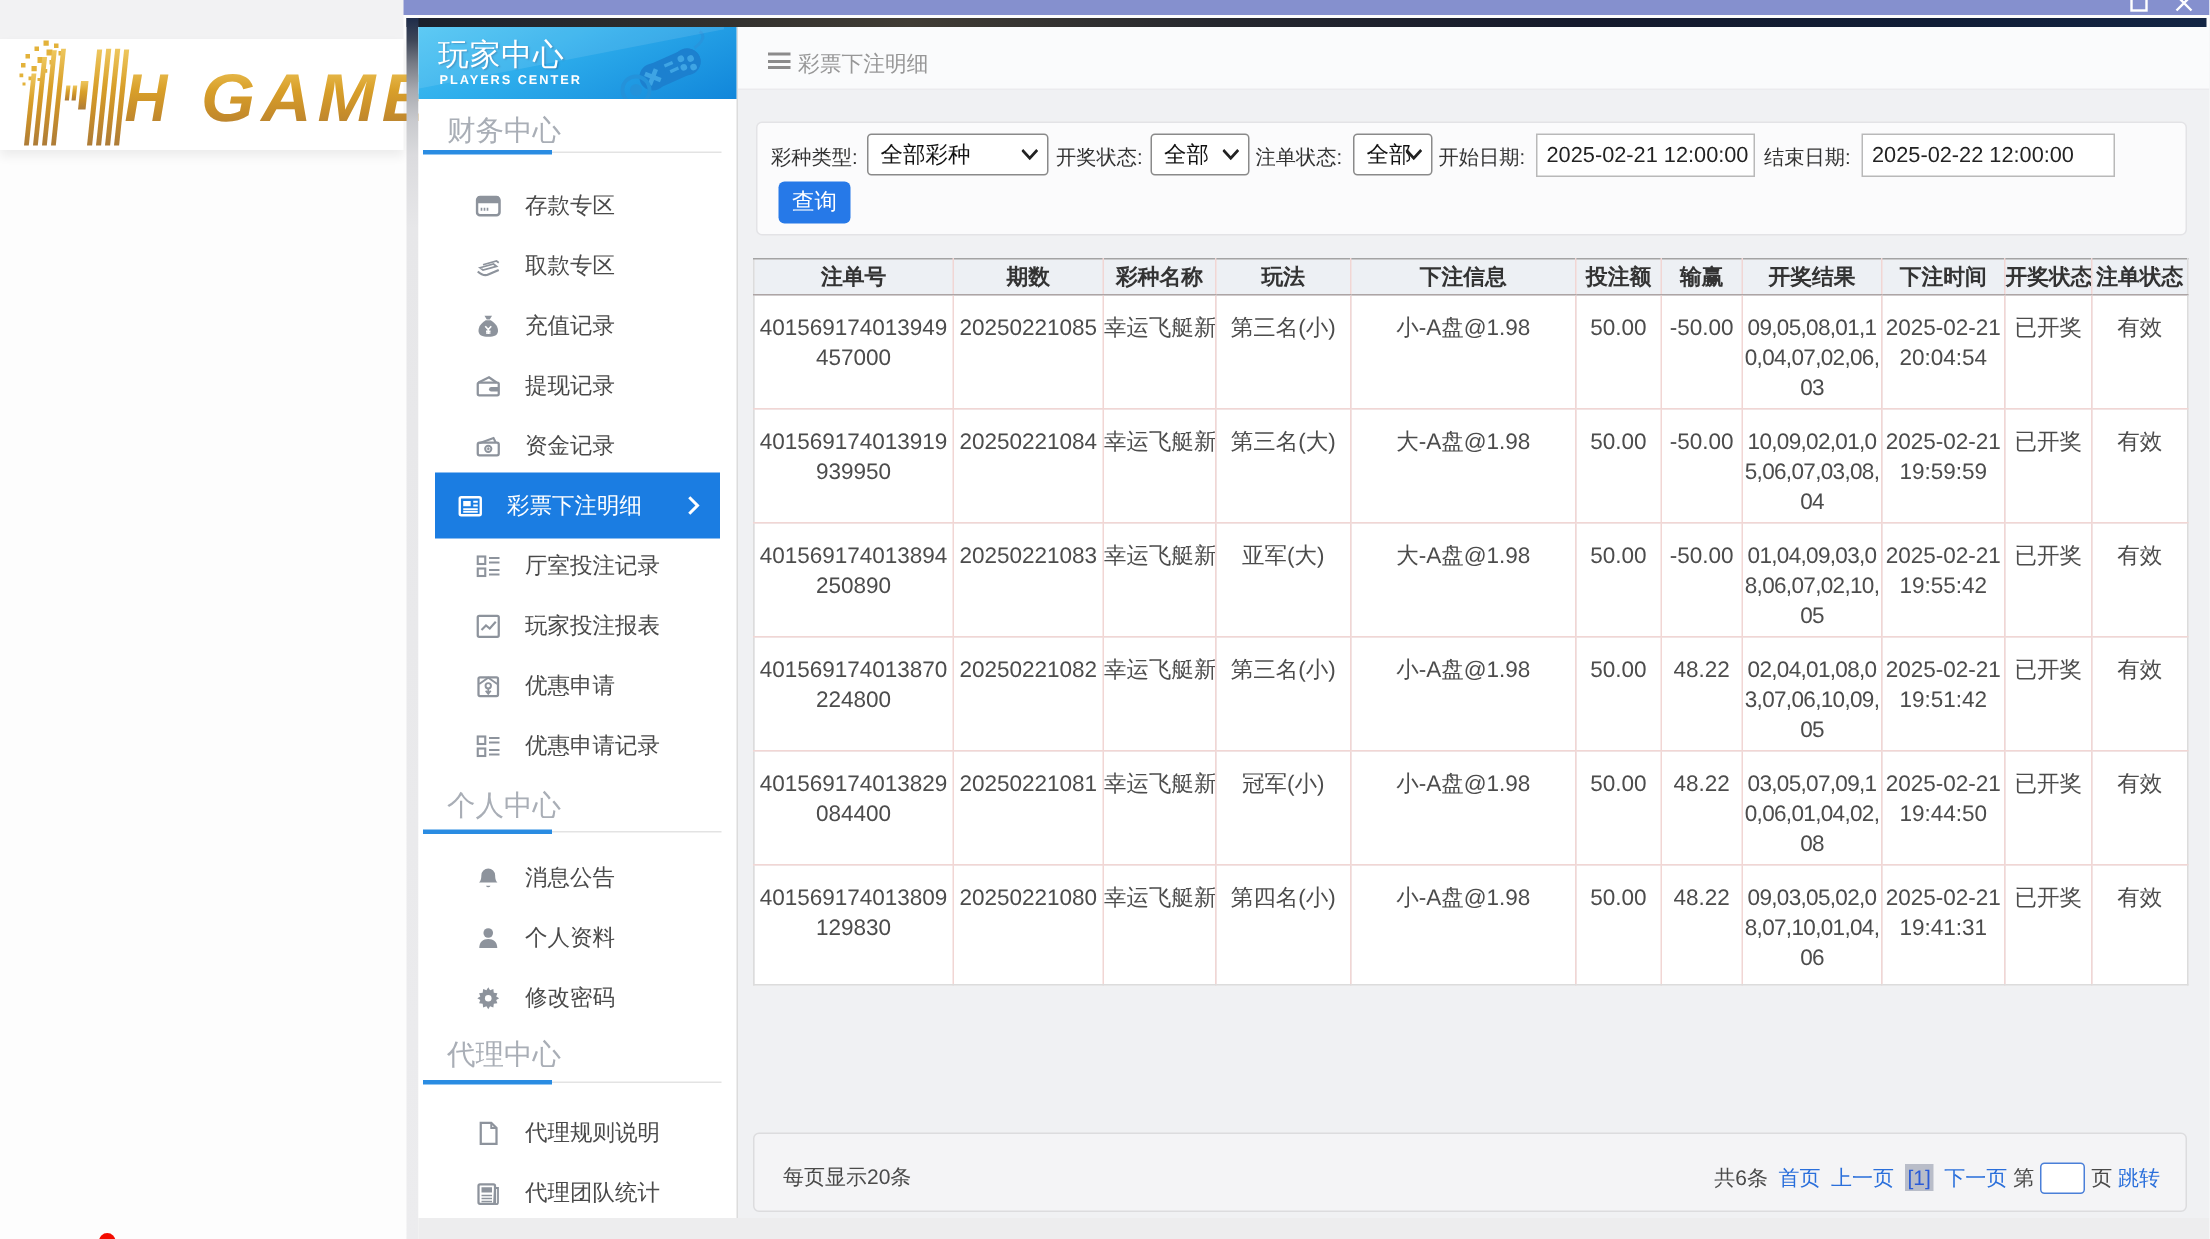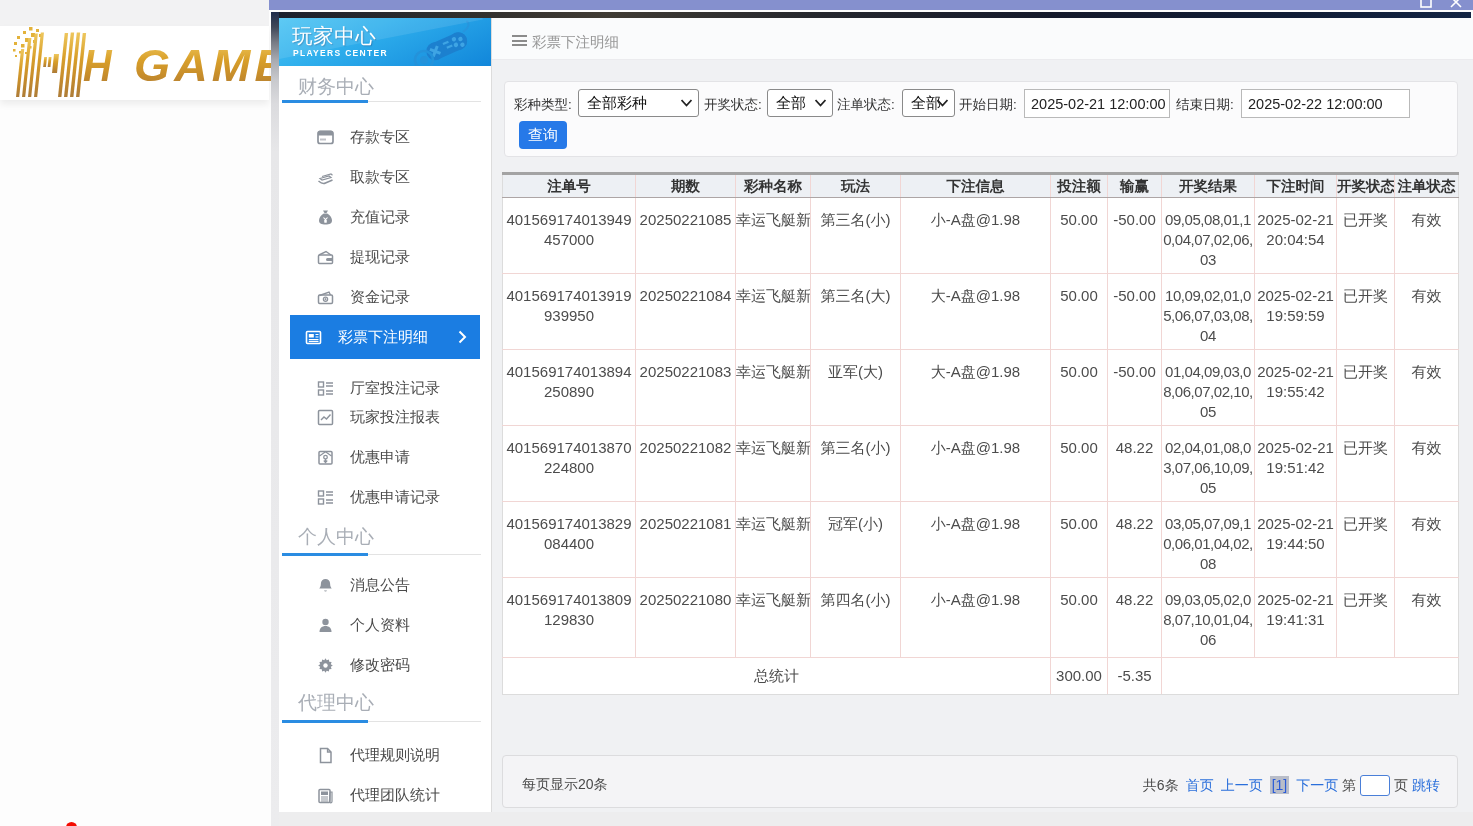--- a/index.html
+++ b/index.html
@@ -54,21 +54,21 @@
   .fsel { position:absolute; top:89px; height:28px; background:#fff; border:1px solid #8a8a8a; border-radius:3px; font-size:15px; color:#111; white-space:nowrap; }
   .fsel span { position:absolute; left:8px; top:4px; }
   .fsel svg { position:absolute; right:6px; top:9px; }
   .finp { position:absolute; top:89px; height:29px; background:#fff; border:1px solid #b9b9b9; border-radius:0; font-size:14.5px; color:#222; white-space:nowrap; }
   .finp span { position:absolute; left:6px; top:6px; }
   #qbtn { left:519px; top:121px; width:48px; height:28px; background:#2679e8; border-radius:4px; color:#ffffff; font-size:15px; text-align:center; line-height:28px; }
 
   
   #tbl { left:502px; top:172px; border-collapse:collapse; table-layout:fixed; width:956px; font-size:15px; color:#4c4c4c; }
   #tbl td, #tbl th { border:1px solid #f1d6d4; text-align:center; overflow:hidden; white-space:nowrap; padding:0; }
-  #tbl th { background:#edf0f4; color:#333; font-size:14.5px; height:24px; border-bottom:1px solid #ada5a5; border-top:3px solid #a3a3a3; }
+  #tbl th { background:#edf0f4; color:#333; font-size:14.5px; height:24px; border-bottom:1px solid #ada5a5; border-top:1px solid #a3a3a3; }
   #tbl td { vertical-align:top; padding-top:12px; line-height:20px; background:#fff; }
   #tbl td.orr { letter-spacing:-0.45px; }
   #tbl tr.datar td { height:76px; }
   #tbl tr.statr td { height:38px; padding-top:0; vertical-align:middle; }
   #tbl tr.statr:last-child td { height:37px; }
   #tbl { border:1px solid #dadada; }
   #tbl td:first-child, #tbl th:first-child { border-left-color:#dcdcdc; }
   #tbl td:last-child, #tbl th:last-child { border-right-color:#dcdcdc; }
   #tbl tr:last-child td { border-bottom-color:#dcdcdc; }
 
@@ -218,21 +218,21 @@
       <rect x="1.5" y="2.5" width="14" height="12" rx="1" fill="none" stroke-width="1.6"></rect>
       <rect x="3.8" y="5" width="5" height="3.5" stroke="none"></rect>
       <path d="M10.5 5.5 h3 M10.5 8 h3 M3.8 10.5 h9.7 M3.8 12.3 h9.7" stroke-width="1.2"></path>
     </svg>
     <span class="lbl">彩票下注明细</span>
     <svg class="arr2" style="position:absolute;right:13px;top:15px;" width="9" height="14" viewBox="0 0 9 14">
       <path d="M1.5 1.5 L7 7 L1.5 12.5" fill="none" stroke="#fff" stroke-width="2"></path>
     </svg>
   </div>
 
-  <div class="abs sbitem" style="top:368px;">
+  <div class="abs sbitem" style="top:357px;">
     <svg class="ico" viewBox="0 0 17 17">
       <rect x="1.5" y="2" width="5" height="5" fill="none" stroke-width="1.4"></rect>
       <path d="M9 3 h7 M9 6 h7" stroke-width="1.4"></path>
       <rect x="1.5" y="10" width="5" height="5" fill="none" stroke-width="1.4"></rect>
       <path d="M9 11 h7 M9 14 h7" stroke-width="1.4"></path>
     </svg>
     <span class="lbl">厅室投注记录</span>
   </div>
   <div class="abs sbitem" style="top:397px;">
     <svg class="ico" viewBox="0 0 17 17">
@@ -447,25 +447,19 @@
         <td>幸运飞艇新</td>
         <td>第四名(小)</td>
         <td>小-A盘@1.98</td>
         <td>50.00</td>
         <td>48.22</td>
         <td class="orr">09,03,05,02,0<br>8,07,10,01,04,<br>06</td>
         <td>2025-02-21<br>19:41:31</td>
         <td>已开奖</td>
         <td>有效</td>
       </tr>
-    <tr class="statr">
-        <td colspan="5">总统计</td>
-        <td>300.00</td>
-        <td>-5.35</td>
-        <td colspan="4"></td>
-      </tr>
   </tbody>
   </table>
 
   <div class="abs" id="pager">
     <div class="lft">每页显示20条</div>
     <div class="rgt">共6条 <a>首页</a> <a>上一页</a> <span class="cur">[1]</span> <a>下一页</a> 第<span class="gin"></span>页 <a>跳转</a></div>
   </div>
 
 </body></html>

